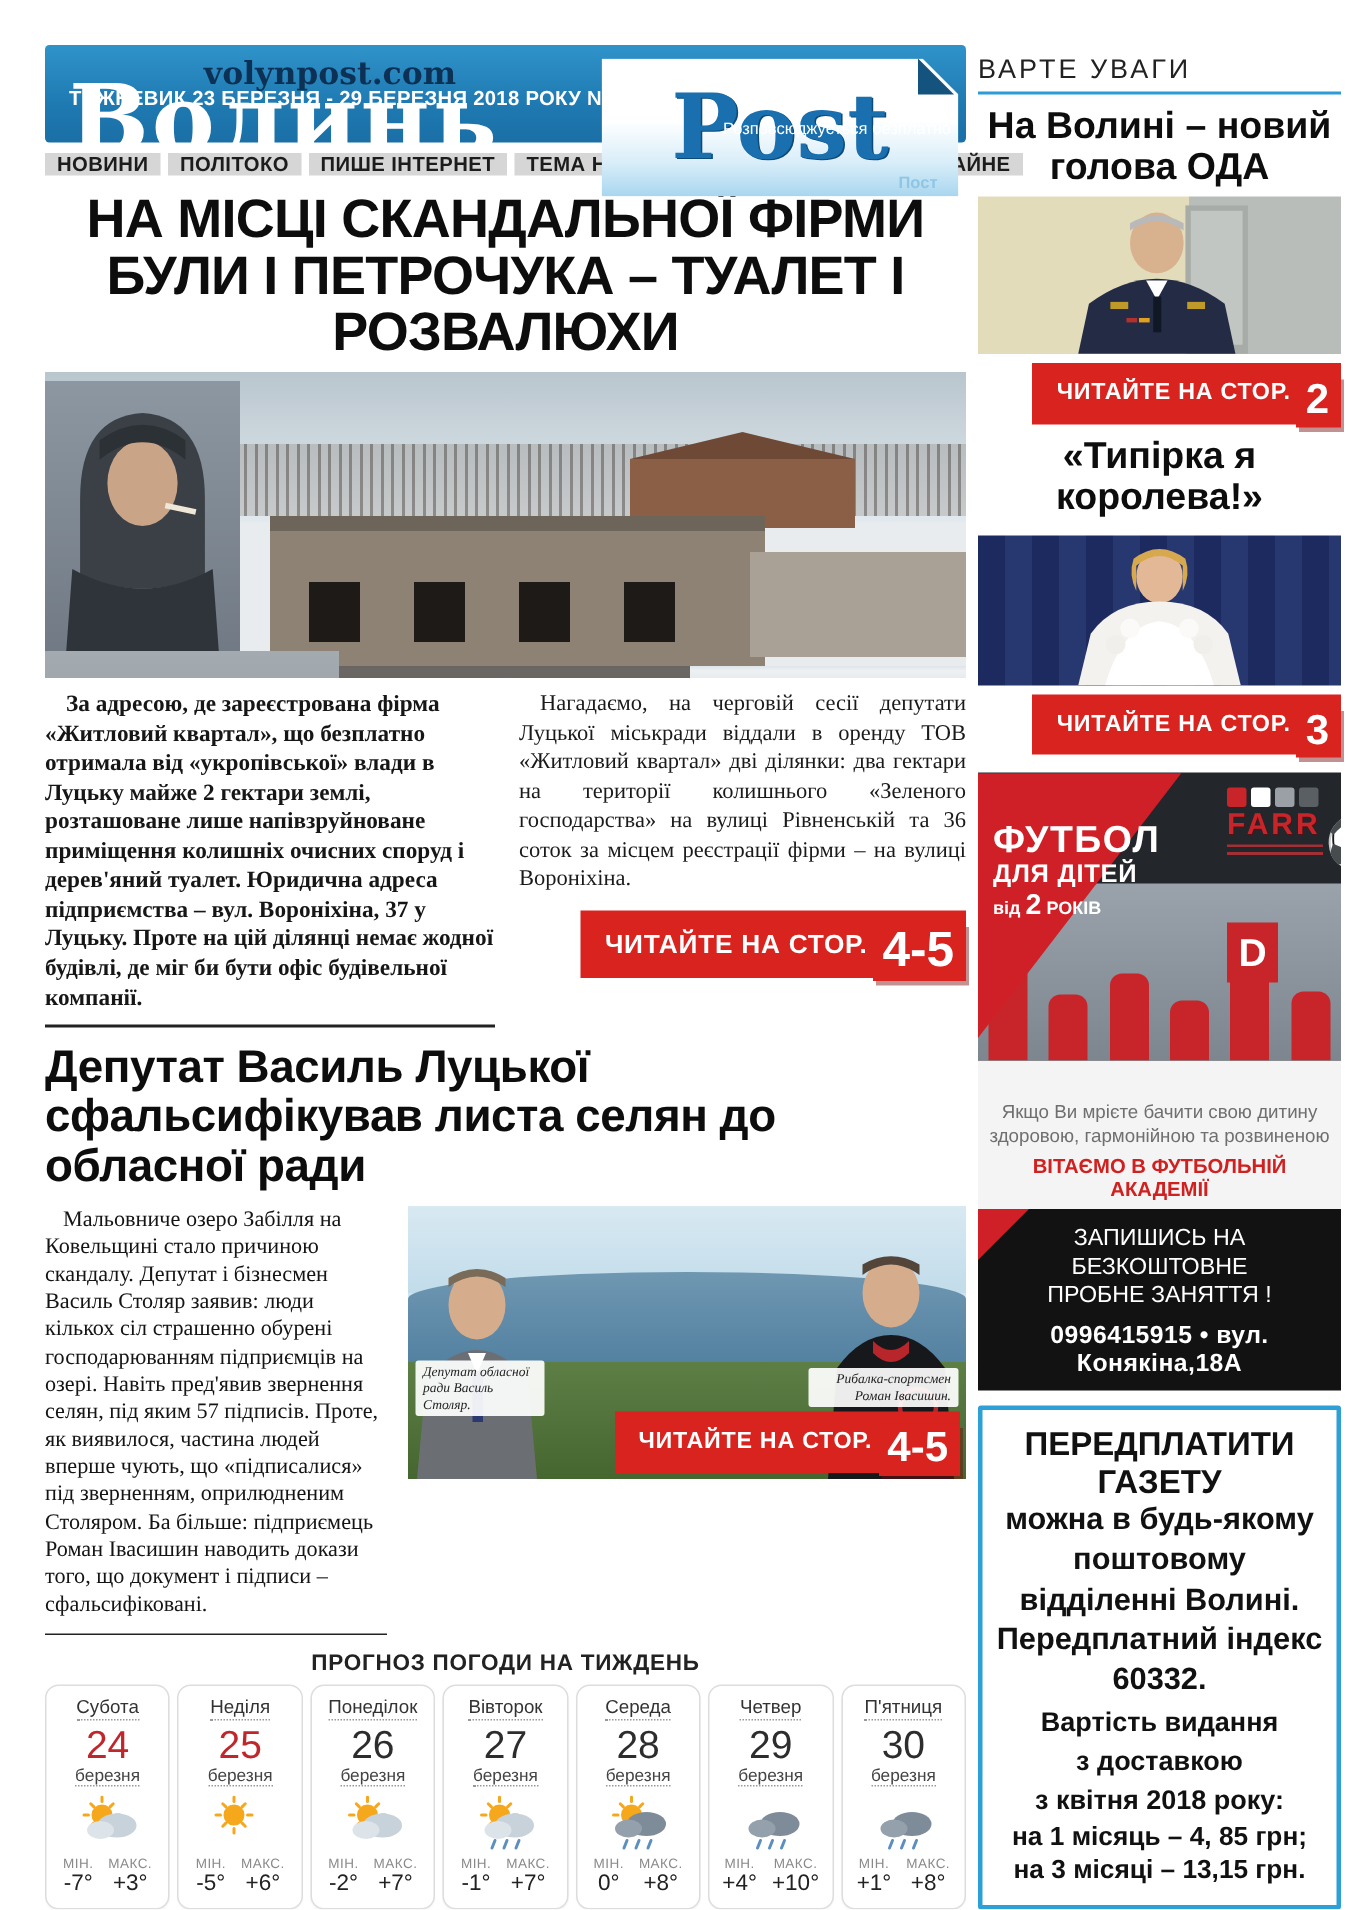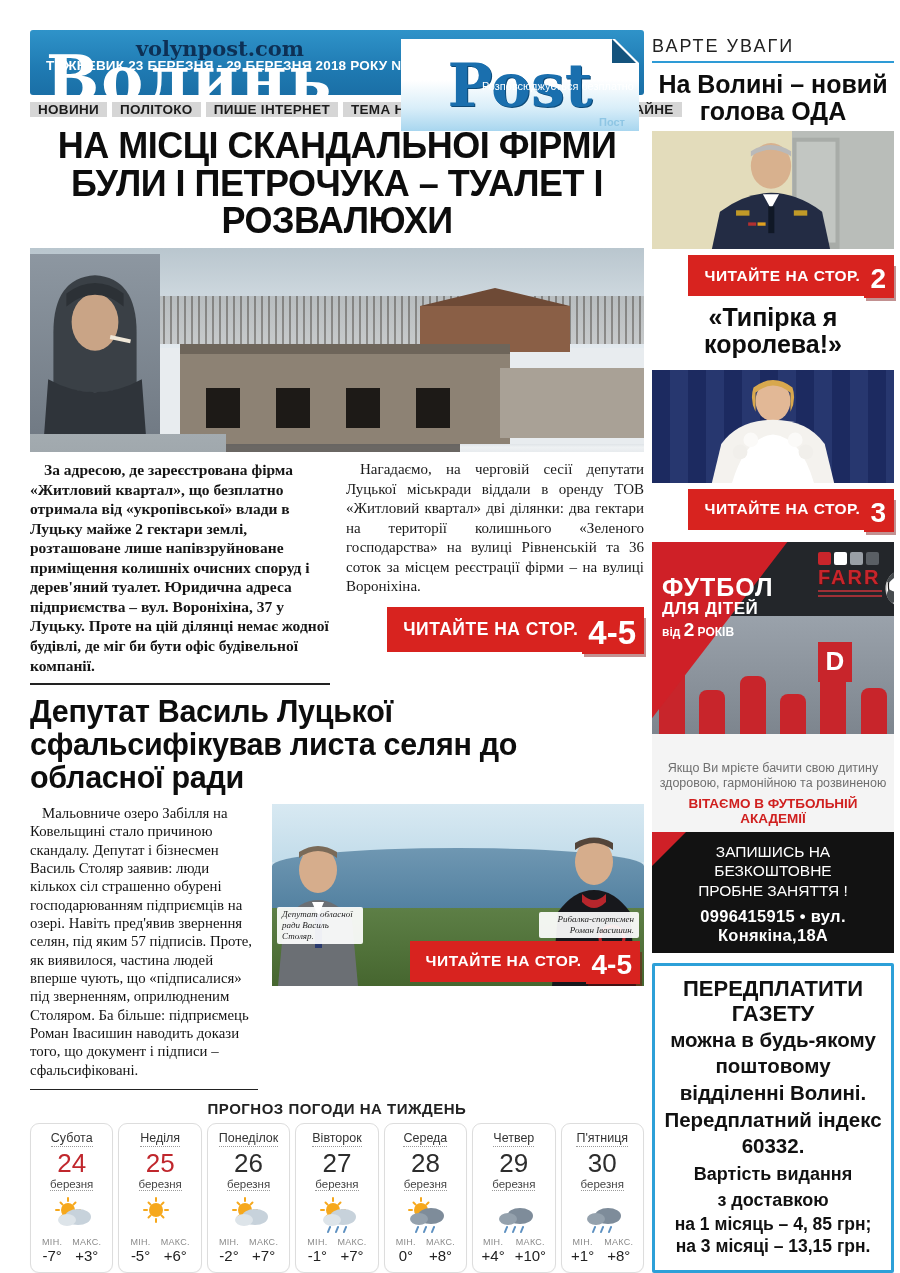--- a/index.html
+++ b/index.html
@@ -671,18 +671,19 @@
         <div class="ad-cta-phone">0996415915 • вул. Конякіна,18А</div>
       </div>
     </div>
 
     <div class="subbox">
       <div class="sub-title">ПЕРЕДПЛАТИТИ ГАЗЕТУ</div>
       <div class="sub-big">можна в будь-якому поштовому відділенні Волині.</div>
       <div class="sub-big">Передплатний індекс 60332.</div>
       <div class="sub-mid">Вартість видання</div>
       <div class="sub-mid">з доставкою</div>
+      <div class="sub-mid">з квітня 2018 року:</div>
       <div class="sub-sm">на 1 місяць – 4, 85 грн;</div>
       <div class="sub-sm">на 3 місяці – 13,15 грн.</div>
     </div>
 
   </aside>
 </div>
 
 </body></html>

